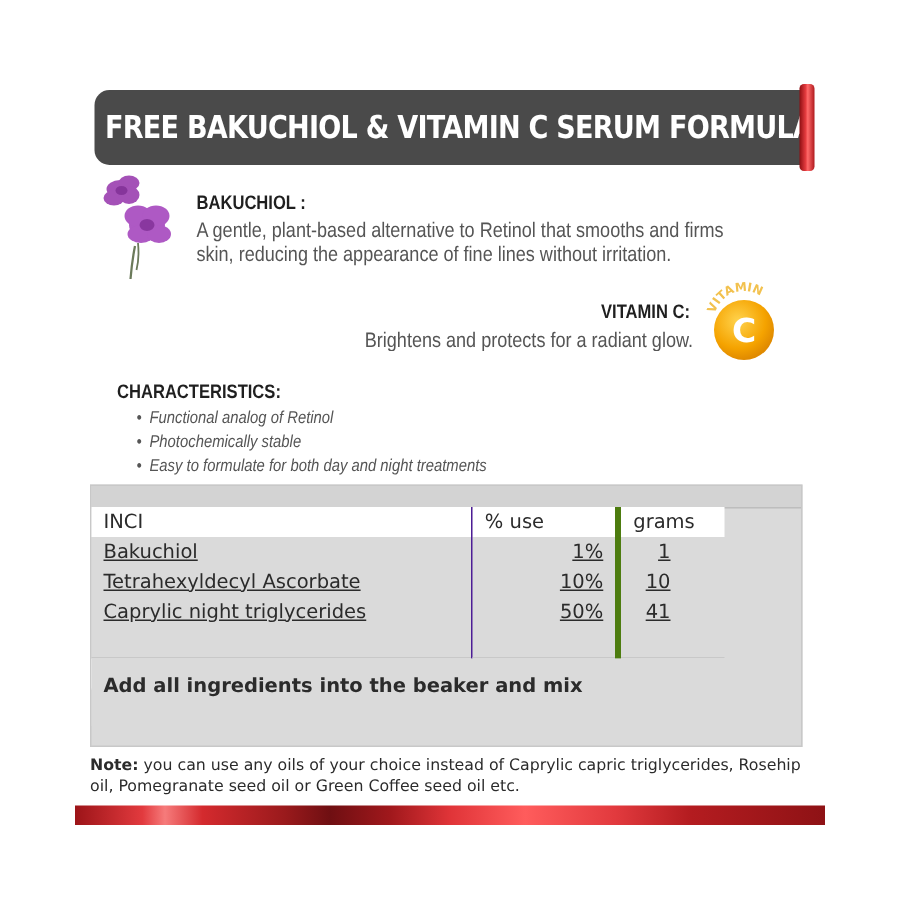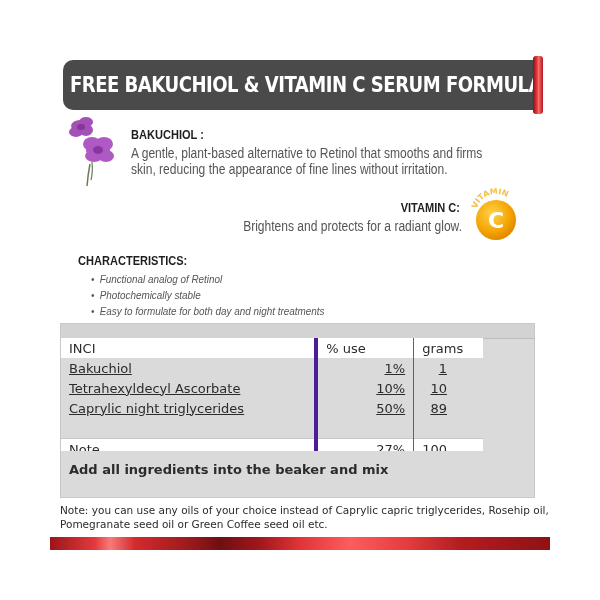--- a/index.html
+++ b/index.html
@@ -23,32 +23,32 @@
   .char-title { left:78px; top:253px; font-size:13px; font-weight:bold; color:#1f1f1f; transform:scaleX(0.85); transform-origin:left; white-space:nowrap; }
   .char-list { left:76px; top:256px; margin:15px; padding:0; list-style:none;font-style:italic; }
   .char-list li { font-size:11.5px; color:#555; line-height:16px; transform:scaleX(0.86); transform-origin:left; white-space:nowrap; }
   .char-list li::before { content:"\2022"; margin-right:6px; color:#555; }
 
   .table-wrap { left:60px; top:323px; width:475px; height:175px; border:1px solid #c8c8c8; box-sizing:border-box; background:#dadada; }
   .tband { position:absolute; left:0; top:0; width:100%; height:14px; background:#d3d3d3; border-bottom:1px solid #bdbdbd; }
   table.formula { position:absolute; left:0; top:14px; width:422px; border-collapse:collapse; font-family:"DejaVu Sans", sans-serif; font-size:13px; color:#2b2b2b; }
   table.formula td { padding:0 8px; height:20px; }
   table.formula .c1 { width:240px; }
-  table.formula .c2 { width:80px; border-left:4px solid #4c1d95; }
-  table.formula .c3 { border-left:1px solid #4d7c0f; }
+  table.formula .c2 { width:80px; border-left:1px solid #4c1d95; }
+  table.formula .c3 { border-left:4px solid #4d7c0f; }
   .hdr td { background:#ffffff; font-weight:normal; }
   .data td { background:#dadada; height:18px;text-decoration:underline; }
   .data td.c2, .data td.c3, .tot td.c2, .tot td.c3 { text-align:right; }
   .data td.c3, .tot td.c3 { padding-right:36px; }
   .spacer td { height:6px; background:#dadada; }
   .tot td { background:#ffffff; height:20px; border-top:1px solid #c8c8c8; border-bottom:1px solid #c8c8c8; }
-  .instr { position:absolute; left:0; top:127px; width:100%; height:45px; line-height:38px; padding-left:8px; box-sizing:border-box; font-family:"DejaVu Sans", sans-serif; font-size:13px; color:#2b2b2b; font-weight:bold; background:#dadada; }
+  .instr { position:absolute; left:0; top:115px; width:100%; height:45px; line-height:38px; padding-left:8px; box-sizing:border-box; font-family:"DejaVu Sans", sans-serif; font-size:13px; color:#2b2b2b; font-weight:bold; background:#dadada; }
 
   .note { left:60px; top:503px; width:490px; font-family:"DejaVu Sans", sans-serif; font-size:10.5px; color:#2b2b2b; line-height:14px; }
-  .note b { font-weight:normal;margin-top:36px; }
+  .note b { font-weight:bold;margin-top:36px; }
 
   .red-bar { left:50px; top:537px; width:500px; height:13px;
     background:linear-gradient(90deg,#9c1418 0%,#e23a3e 9%,#f67b7b 12%,#d42a2e 17%,#9a1a1c 28%,#6f0f12 34%,#a0181c 42%,#e03438 50%,#ff5c5c 60%,#e23a3e 72%,#b41c20 82%,#8e1215 100%); }
 </style>
 </head>
 <body>
 
 <div class="abs title-bar"></div>
 <div class="abs title-text">FREE BAKUCHIOL &amp; VITAMIN C SERUM FORMULA!</div>
 <div class="abs title-accent"></div>
@@ -123,21 +123,21 @@
       <td class="c3">1</td>
     </tr>
     <tr class="data">
       <td class="c1">Tetrahexyldecyl Ascorbate</td>
       <td class="c2">10%</td>
       <td class="c3">10</td>
     </tr>
     <tr class="data">
       <td class="c1">Caprylic night triglycerides</td>
       <td class="c2">50%</td>
-      <td class="c3">89</td>
+      <td class="c3">41</td>
     </tr>
     <tr class="spacer">
       <td class="c1"></td>
           <td class="c2"></td>
           <td class="c3"></td>
     </tr>
     <tr class="tot">
       <td class="c1">Note</td>
       <td class="c2">27%</td>
       <td class="c3">100</td>

